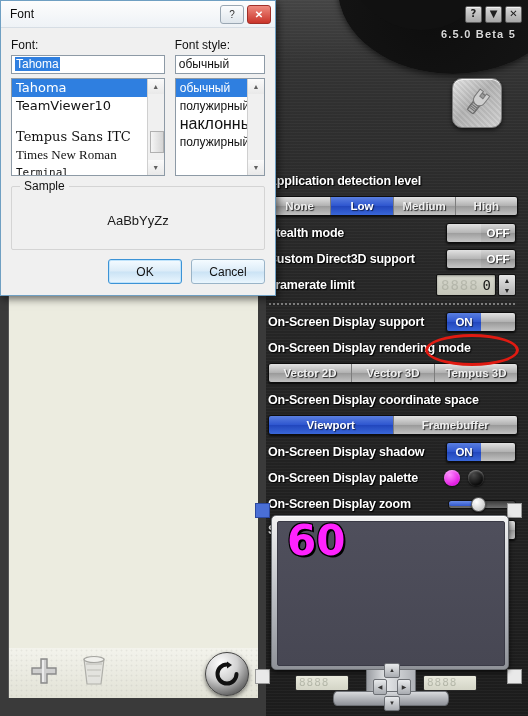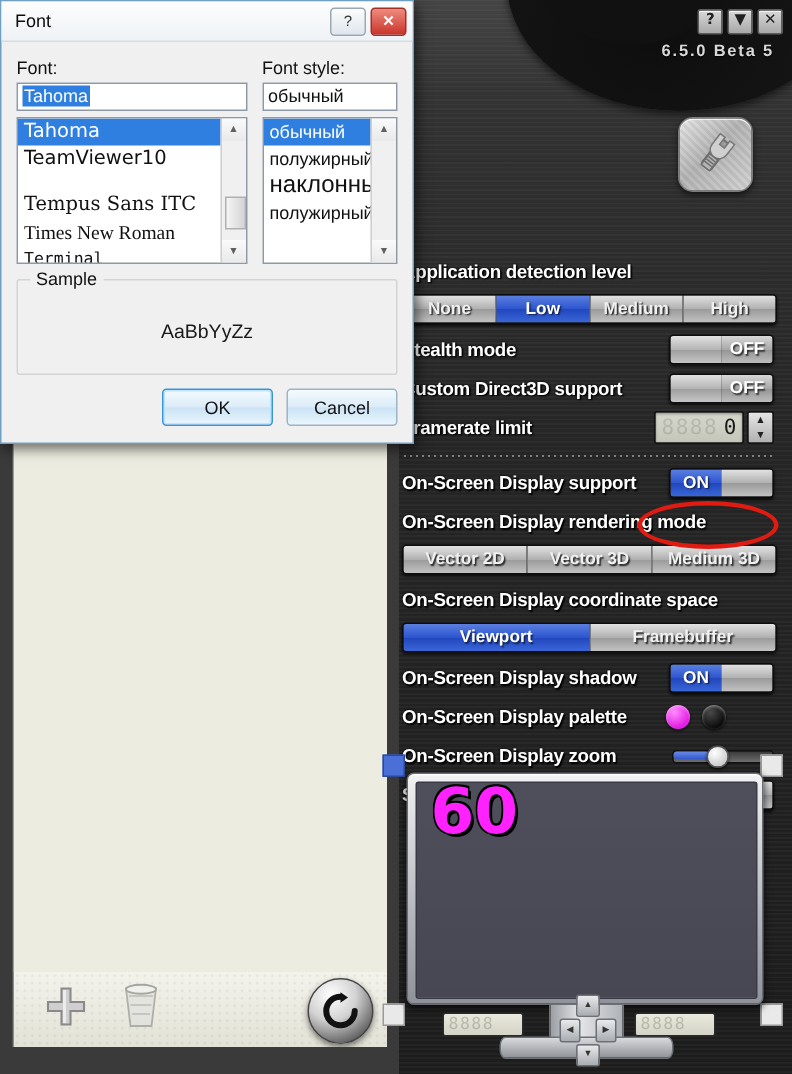--- a/index.html
+++ b/index.html
@@ -328,21 +328,21 @@
         <div class="half b"></div>
       </div>
     </div>
 
     <div class="srow">
       <div class="slabel">On-Screen Display rendering mode</div>
     </div>
     <div class="seg">
       <div class="off">Vector 2D</div>
       <div class="off">Vector 3D</div>
-      <div class="off">Medium 3D</div>
+      <div class="off">Tempus 3D</div>
     </div>
 
     <div class="srow">
       <div class="slabel">On-Screen Display coordinate space</div>
     </div>
     <div class="seg">
       <div class="on">Viewport</div>
       <div class="off">Framebuffer</div>
     </div>
 

